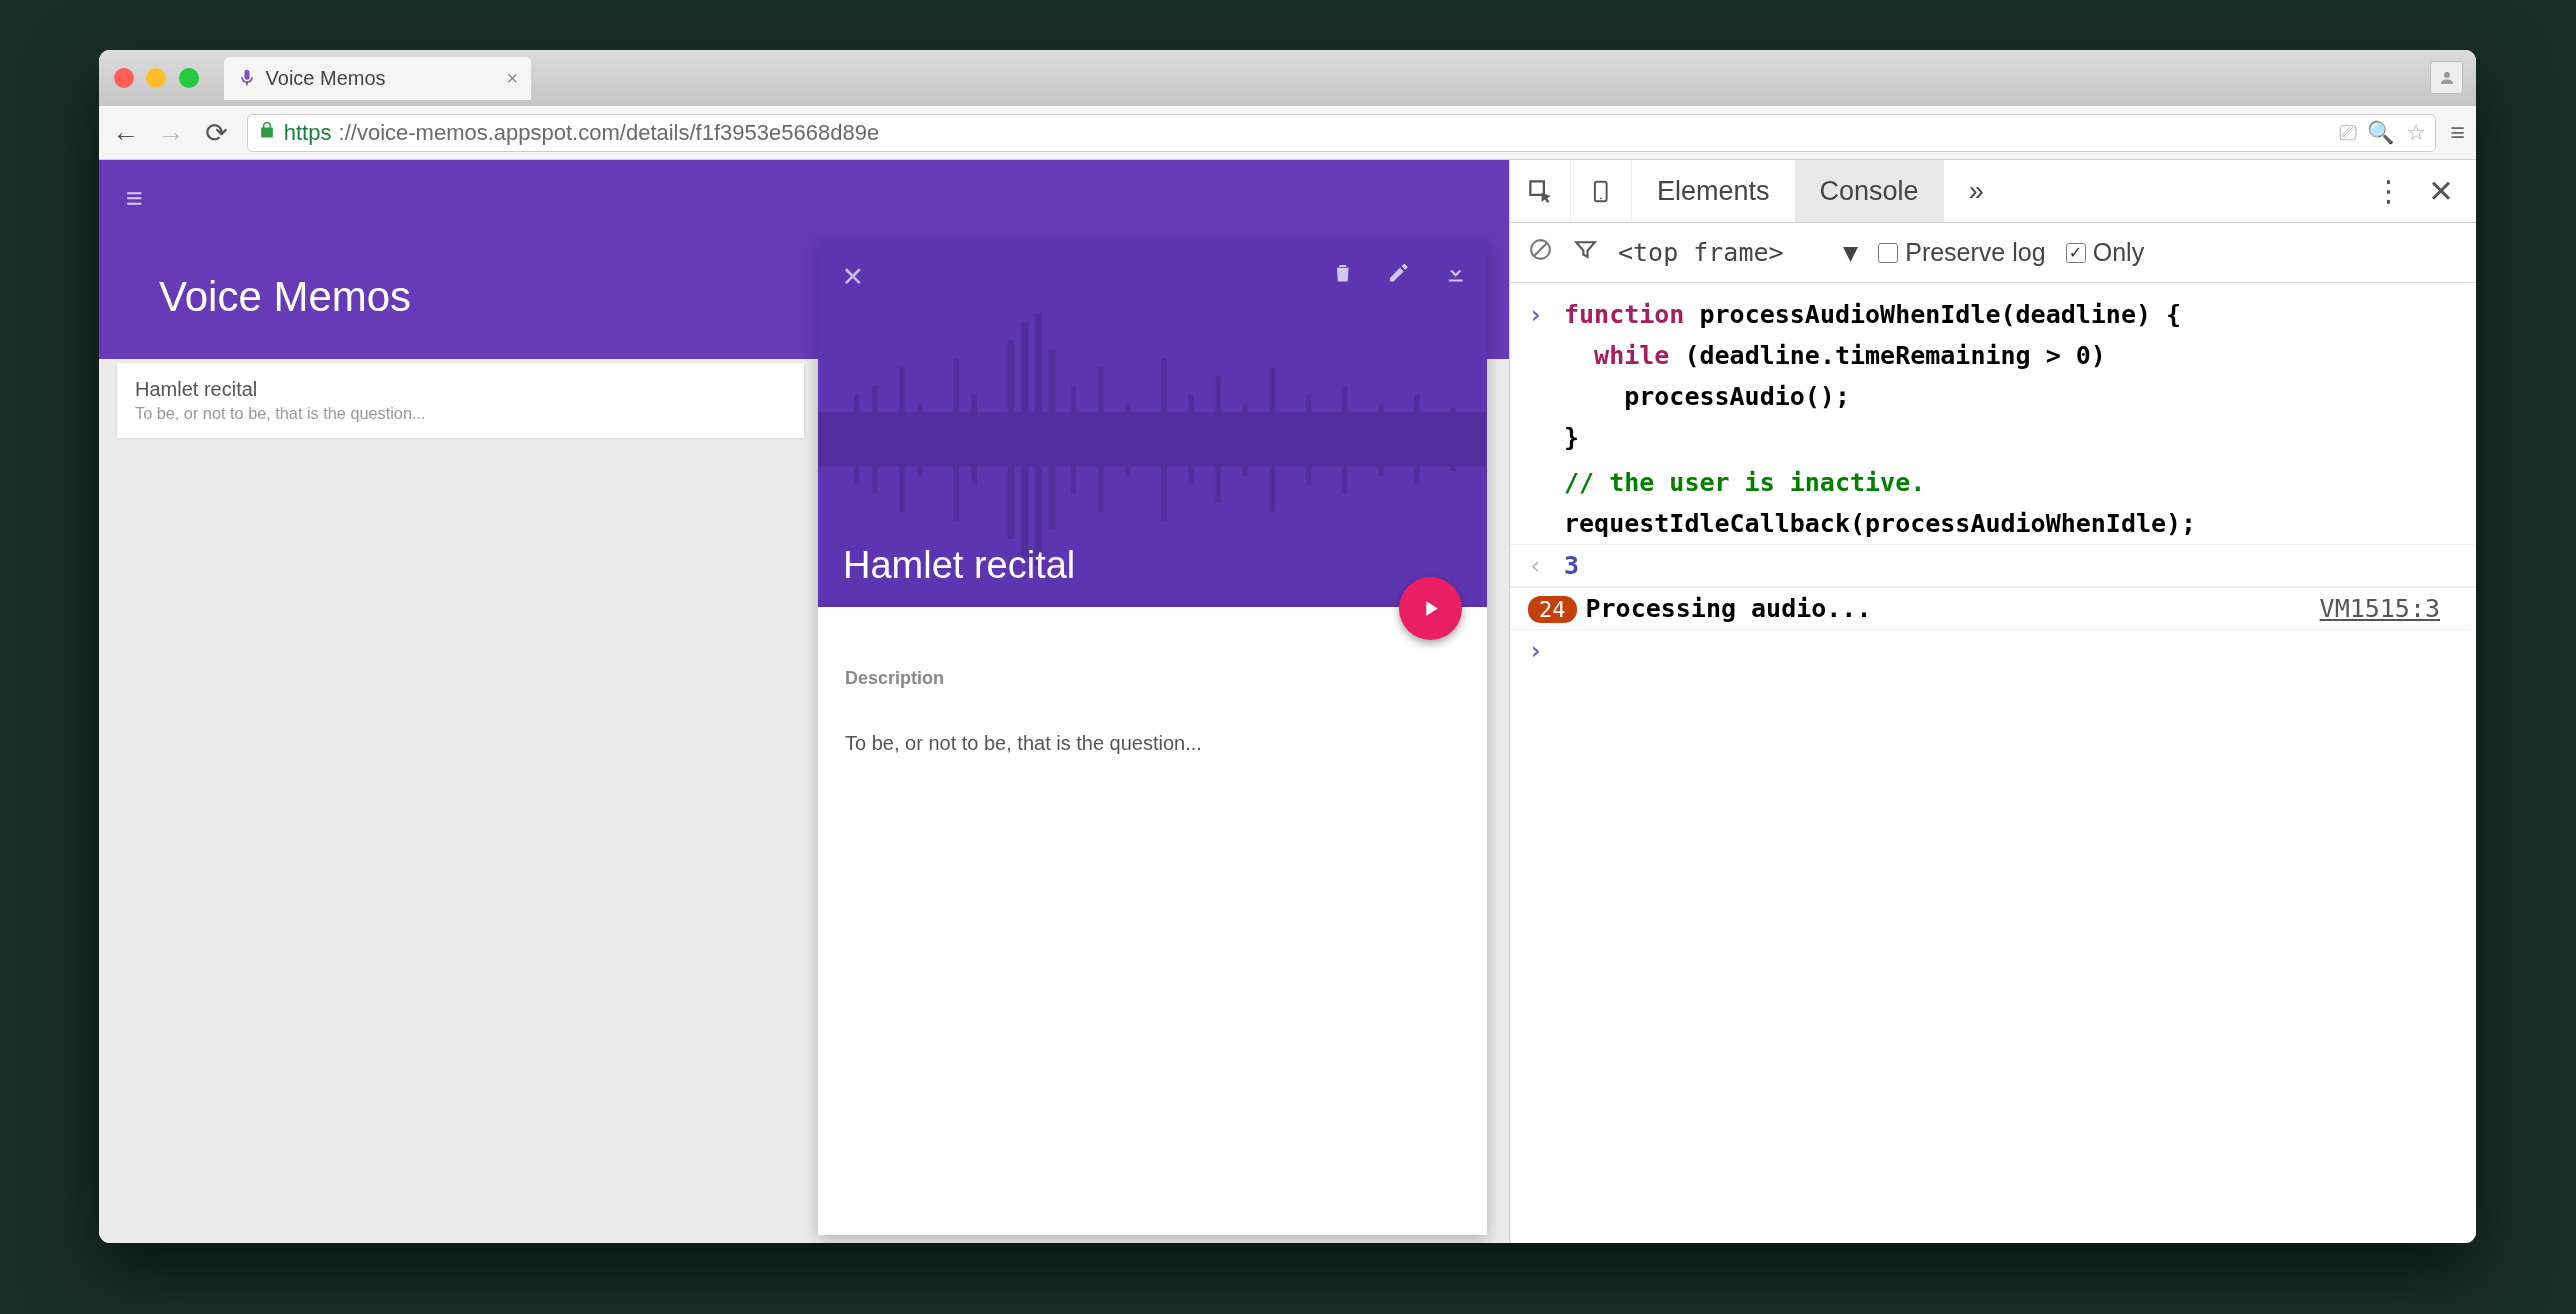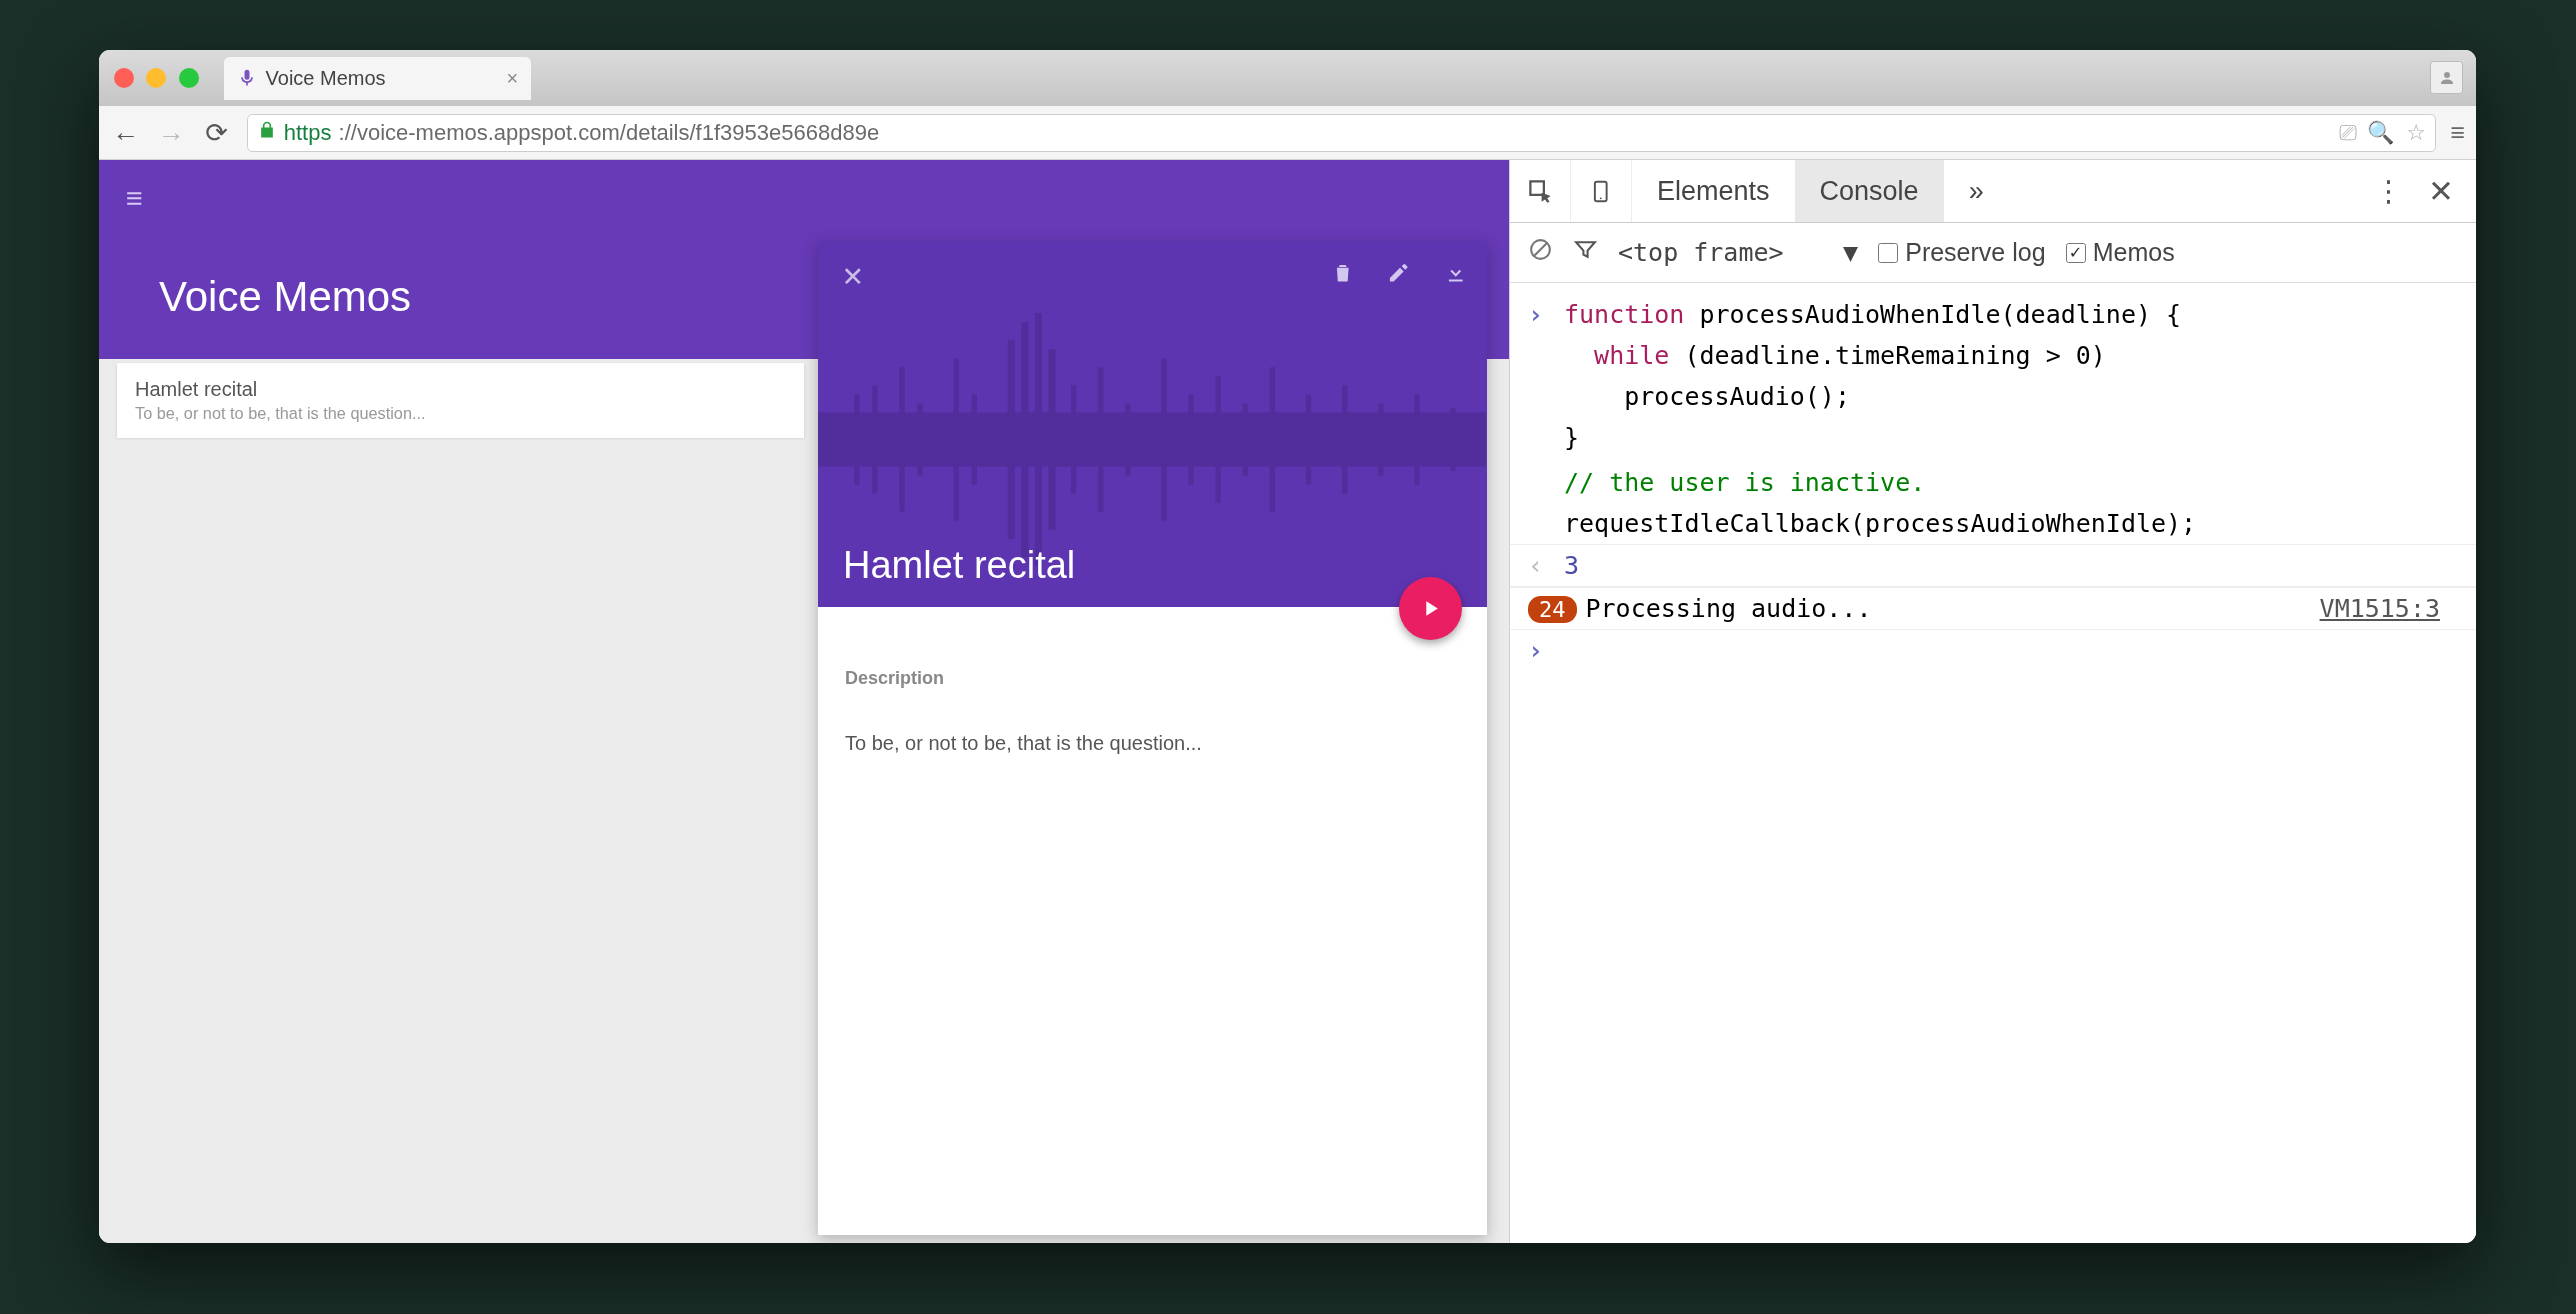--- a/index.html
+++ b/index.html
@@ -204,21 +204,21 @@
   .console {
     flex:1;
     font-family: Menlo, Consolas, monospace;
     font-size:25px;
     line-height:1.5;
     padding: 11px 0;
     overflow:hidden;
   }
   .cline { display:flex; padding: 1.8px 18px; }
   .gutter { width:36px; flex-shrink:0; color:#9e9e9e;}
-  .code { white-space:pre; }
+  .code { white-space:pre;font-weight:bold; }
   .kw { color:#a71d5d; }
   .cm { color:#008000; }
   .cline.border { border-top:0.9px solid #eee; border-bottom:0.9px solid #eee;}
   .retval { color:#4a4aaa; }
   .badge-count {
     background:#c2410c;color:#fff;
     border-radius:12.7px;
     padding:0 11px;
     font-size:22px;
     height:27px;
@@ -391,21 +391,21 @@
         <span class="frame-sel">
           <span>&lt;top frame&gt;</span>
           <span style="margin-left:54px;">▼</span>
         </span>
         <label class="chk">
           <span class="chkbox"></span>
           <span>Preserve log</span>
         </label>
         <label class="chk">
           <span class="chkbox">✓</span>
-          <span>Memos</span>
+          <span>Only</span>
         </label>
       </div>
 
       <div class="console">
         <div class="cline">
             <span class="gutter prompt">›</span>
             <span class="code"><span class="kw">function</span> processAudioWhenIdle(deadline) {</span>
           </div>
         <div class="cline">
             <span class="gutter"></span>

